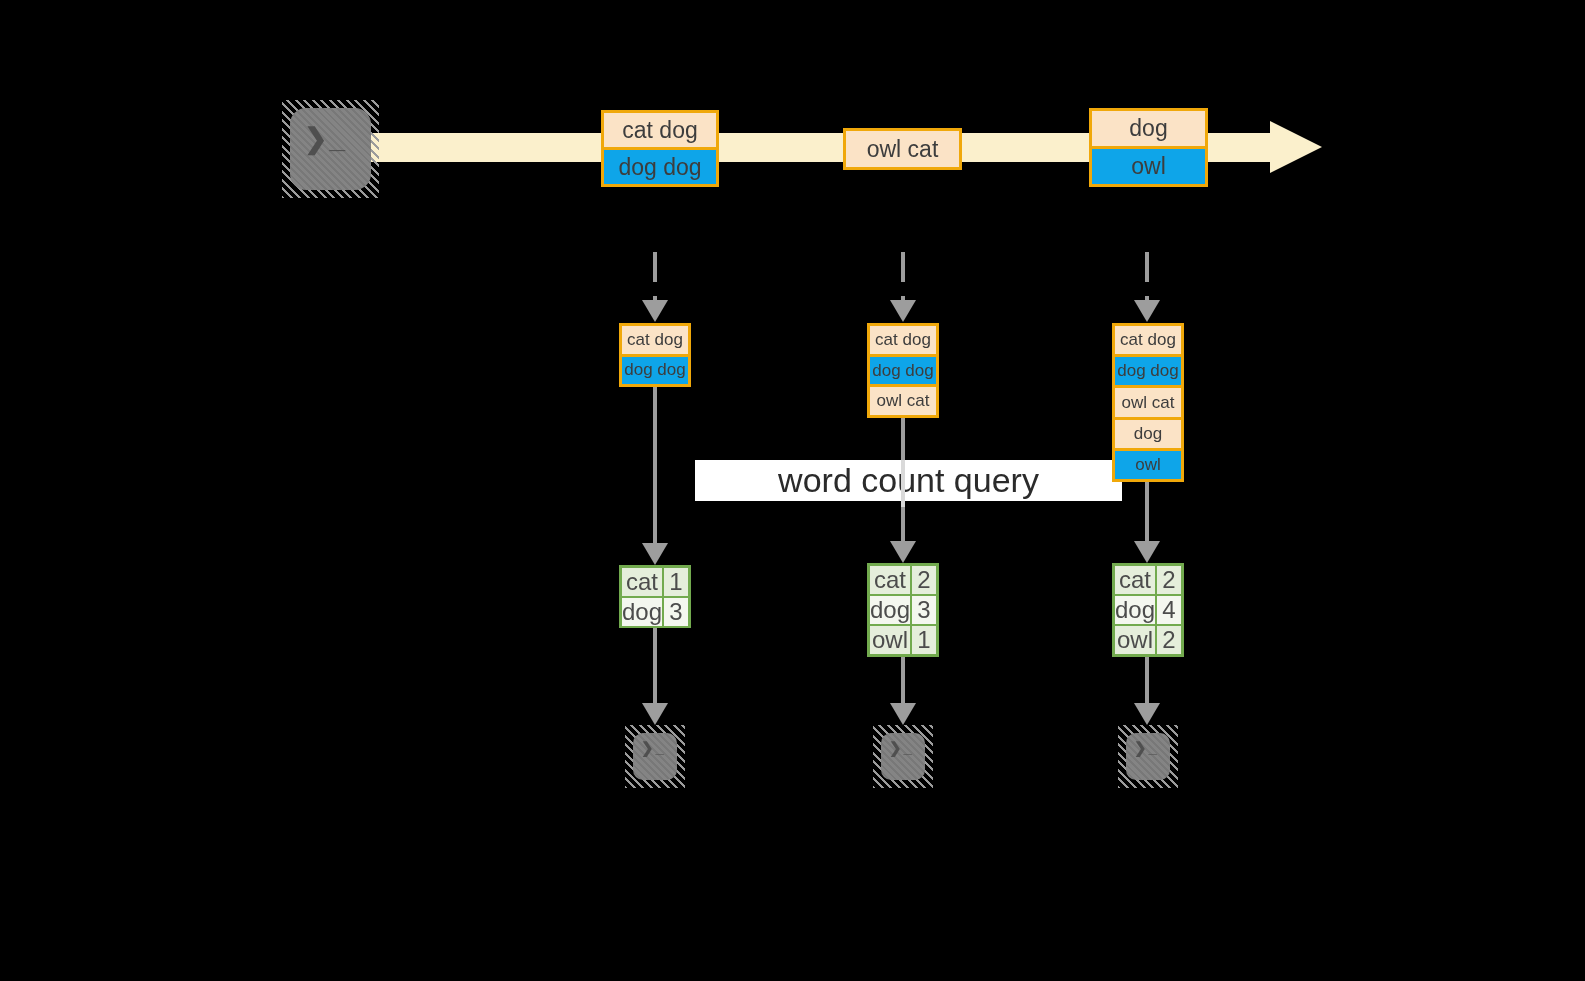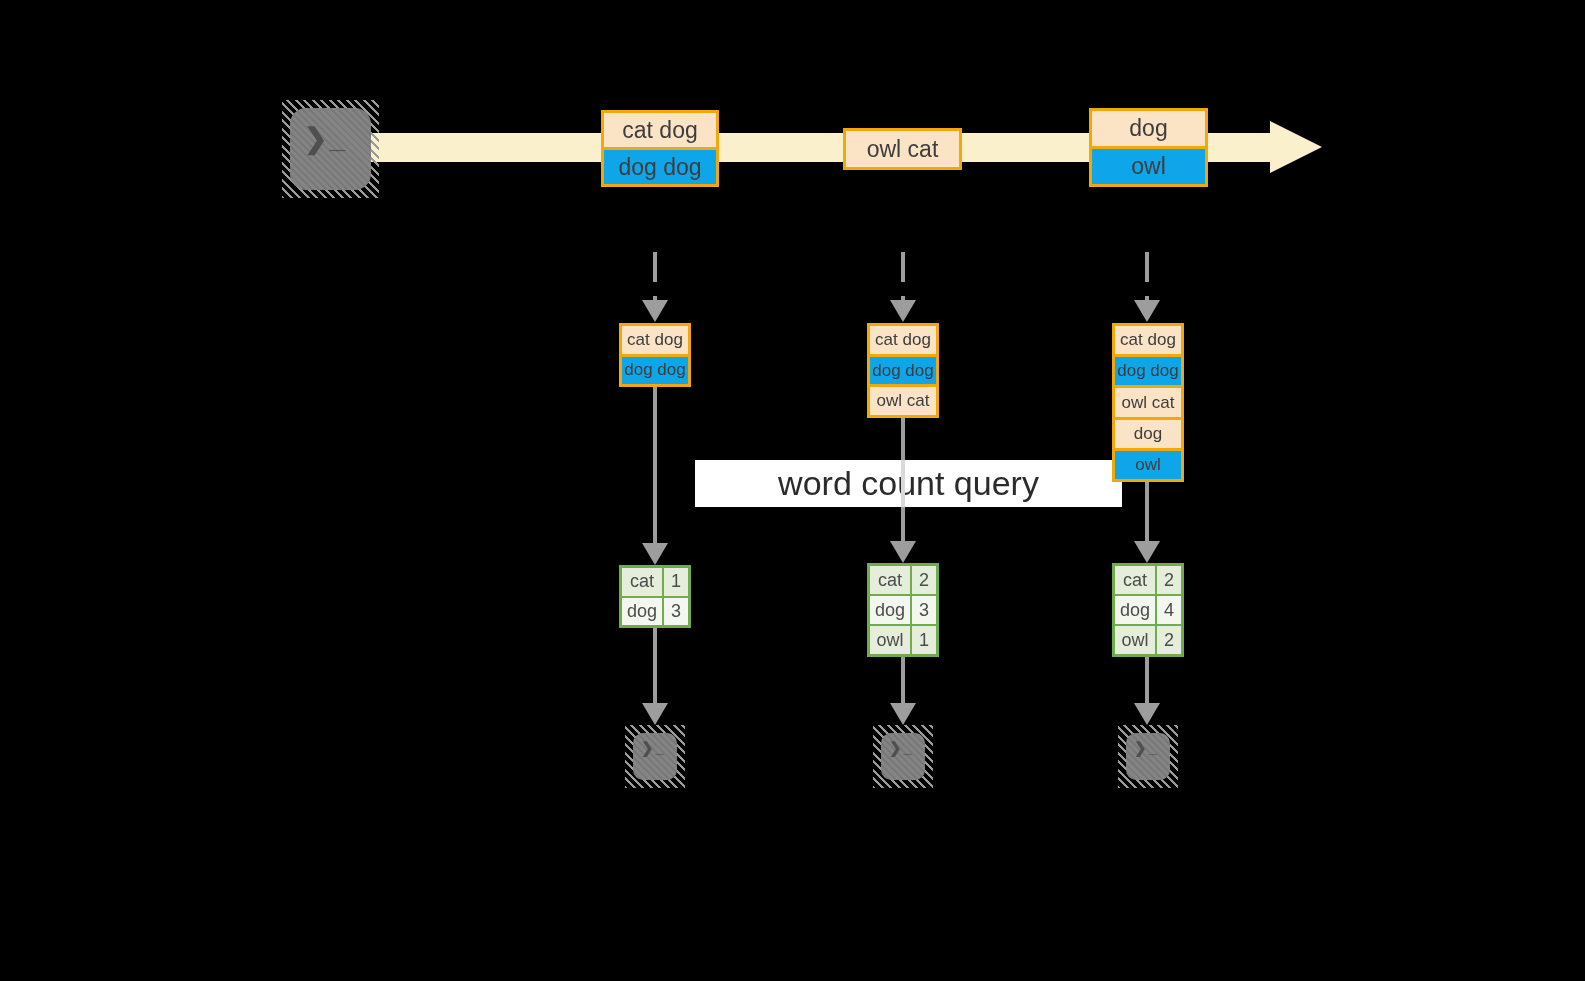--- a/index.html
+++ b/index.html
@@ -29,21 +29,21 @@
     border-left:13px solid transparent;border-right:13px solid transparent;
     border-top:22px solid #9d9d9d;}
   
   .wcq{position:absolute;background:#ffffff;color:#2b2b2b;z-index:3;
     display:flex;align-items:center;justify-content:center;font-size:34px;}
   .wcq-line{position:absolute;width:4px;background:#d9d9d9;z-index:4;}
   
   .gtable{position:absolute;border:3px solid #72aa4e;background:#72aa4e;
     display:grid;grid-template-columns:40fr 24fr;gap:2px;z-index:5;box-sizing:border-box;}
   .gcell{display:flex;align-items:center;justify-content:center;
-    font-size:18px;color:#4c4c4c;}
+    font-size:24px;color:#4c4c4c;}
   .g-dark{background:#e5eedb;}
   .g-light{background:#f4f7ef;}
   
   .term-wrap{position:absolute;box-sizing:border-box;padding:8px;z-index:5;
     background:repeating-linear-gradient(45deg,#9c9c9c 0 2px,transparent 2px 6px);}
   .term{width:100%;height:100%;background:#7f7f7f;position:relative;
     background-image:repeating-linear-gradient(45deg,rgba(0,0,0,0.06) 0 2px,rgba(255,255,255,0.04) 2px 5px);}
   .term-lg .term{border-radius:16px;}
   .term-sm .term{border-radius:10px;}
   .prompt{position:absolute;color:#4f4f4f;font-weight:700;letter-spacing:2px;}
@@ -100,21 +100,21 @@
     <div class="row f-cream">owl</div>
   </div>
 
   <div class="vline" style="left:653px;top:387px;height:156px;"></div>
   <div class="ahead" style="left:642px;top:543px;"></div>
   <div class="vline" style="left:901px;top:418px;height:123px;"></div>
   <div class="ahead" style="left:890px;top:541px;"></div>
   <div class="vline" style="left:1145px;top:482px;height:59px;"></div>
   <div class="ahead" style="left:1134px;top:541px;"></div>
 
-  <div class="wcq" style="left:695px;top:460px;width:427px;height:47px;">word count query</div>
+  <div class="wcq" style="left:695px;top:460px;width:427px;height:41px;">word count query</div>
   <div class="wcq-line" style="left:901px;top:460px;height:47px;"></div>
 
   <div class="gtable" style="left:619px;top:565px;width:72px;height:63px;grid-template-rows:repeat(2,1fr);">
     <div class="gcell g-dark">cat</div>
     <div class="gcell g-dark">1</div>
     <div class="gcell g-light">dog</div>
     <div class="gcell g-light">3</div>
   </div>
   <div class="gtable" style="left:867px;top:563px;width:72px;height:94px;grid-template-rows:repeat(3,1fr);">
     <div class="gcell g-dark">cat</div>

